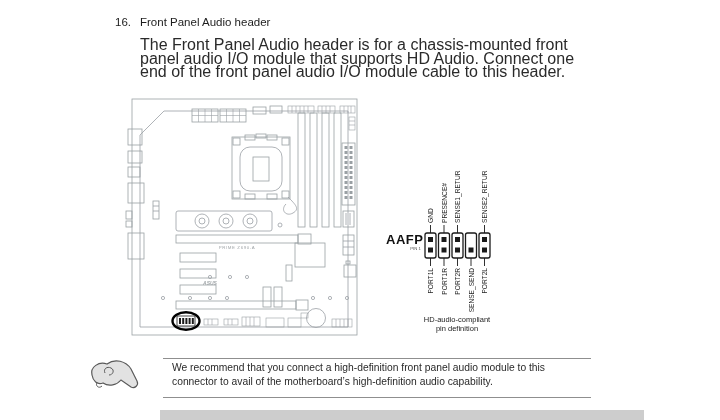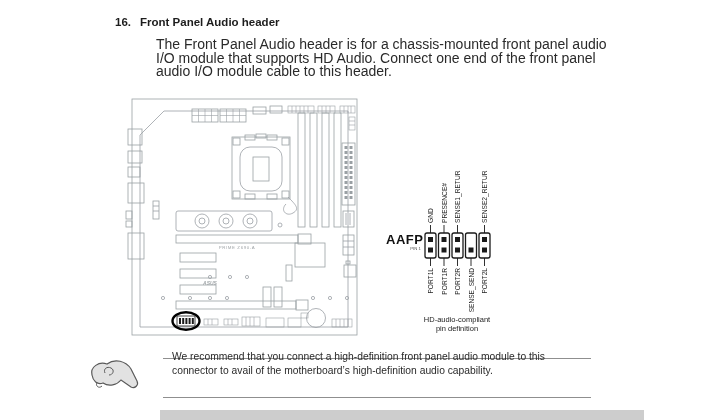--- a/index.html
+++ b/index.html
@@ -1,34 +1,34 @@
 <!DOCTYPE html>
 <html><head>
 <meta charset="utf-8">
 <style>
   html,body{margin:0;padding:0;}
   body{
     width:720px;height:420px;position:relative;background:#ffffff;
     font-family:"Liberation Sans", sans-serif;color:#232323;overflow:hidden;
   }
   .abs{position:absolute;}
-  .section-head{top:16px;font-size:11.5px;font-weight:bold;color:#1d1d1d;}
+  .section-head{top:16px;font-size:11.5px;font-weight:normal;color:#1d1d1d;}
   #section-number{left:115px;}
   #section-title{left:140px;text-align:center;}
   #body-paragraph{
-    left:156px;top:38px;width:462px;font-size:14px;line-height:13.6px;color:#2a2a2a;
+    left:140px;top:38px;width:462px;font-size:16px;line-height:13.6px;color:#2a2a2a;
   }
   #board-svg{left:120px;top:95px;}
   #pin-svg{left:383px;top:165px;}
   #note-icon{left:88px;top:356px;}
   .note-line{left:163px;width:428px;height:1px;background:#8f8f8f;}
   #note-line-top{top:358px;}
   #note-line-bottom{top:397px;}
   #note-text{
-    left:172px;top:350px;width:414px;font-size:10.3px;line-height:14px;color:#2a2a2a;
+    left:172px;top:361px;width:414px;font-size:10.3px;line-height:14px;color:#2a2a2a;
   }
   #footer-bar{left:160px;top:410px;width:484px;height:10px;background:#cdcdcd;}
   svg text{font-family:"Liberation Sans", sans-serif;}
   .pin-label{font-size:6.6px;fill:#1c1c1c;}
   .board-text{fill:#a2a7aa;}
 </style>
 </head>
 <body>
 
 <span class="abs section-head" id="section-number">16.</span>

